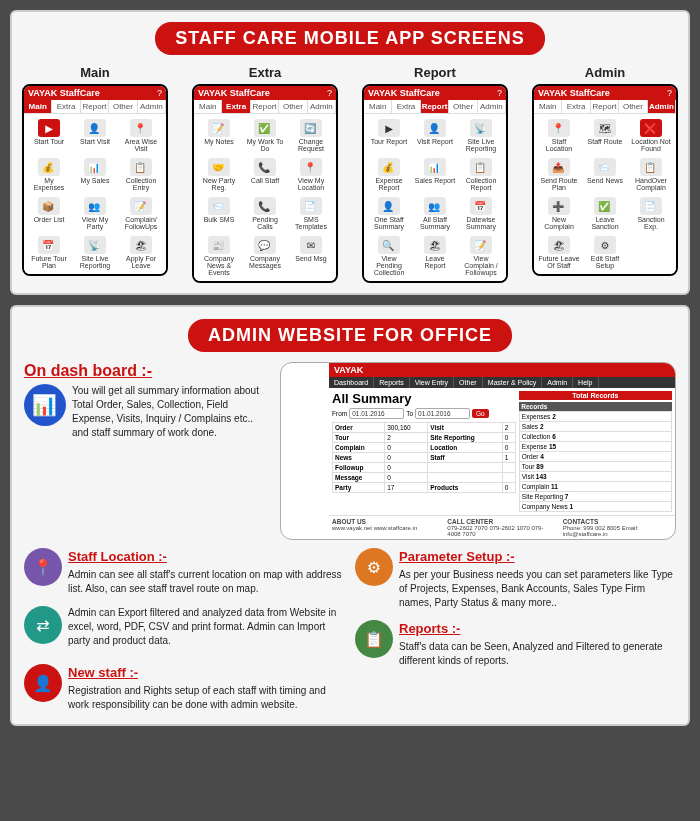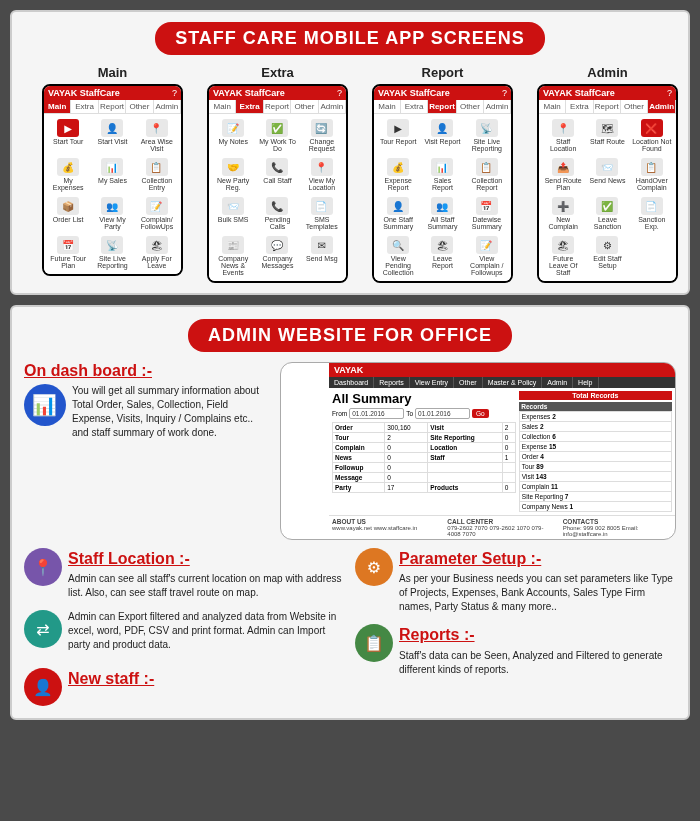--- a/index.html
+++ b/index.html
@@ -32,21 +32,20 @@
       padding: 6px 20px;
       border-radius: 16px;
       margin: 0 auto 10px auto;
       display: table;
       letter-spacing: 1px;
     }
     .phones-row {
       display: flex;
       justify-content: space-between;
       gap: 24px;
-      margin-left: 20px;
     }
     .phone-group {
       flex: 1;
       display: flex;
       flex-direction: column;
       align-items: center;
     }
     .phone-label {
       font-size: 13px;
       font-weight: bold;
@@ -158,21 +157,21 @@
       flex-shrink: 0;
       font-size: 16px;
       color: white;
     }
     .blue-circle { background: #2255cc; }
     .purple-circle { background: #7755aa; }
     .teal-circle { background: #229988; }
     .orange-circle { background: #dd7722; }
     .green-circle { background: #448844; }
     .info-text { flex: 1; font-size: 10px; color: #222; line-height: 1.4; }
-    .info-heading { color: #cc1111; font-weight: bold; text-decoration: underline; font-size: 16px; margin-bottom: 2px; display: block; }
+    .info-heading { color: #cc1111; font-weight: bold; text-decoration: underline; font-size: 13px; margin-bottom: 2px; display: block; }
     .dashboard-block {
       border: 1.5px solid #aaa;
       border-radius: 12px;
       background: white;
       font-size: 7.5px;
       overflow: hidden;
       padding-left: 48px;
     }
     .dashboard-header {
       background: #cc1111;
@@ -701,20 +700,21 @@
             <span>Admin can Export filtered and analyzed data from Website in excel, word, PDF, CSV and print format. Admin can Import party and product data.</span>
           </div>
         </div>
 
         <div class="new-staff-block info-block">
           <div>
             <div class="info-icon-circle" style="background:#cc1111;">👤</div>
           </div>
           <div class="info-text">
             <span class="info-heading">New staff :-</span>
+            <span>Registration and Rights setup of each staff with timing and work responsibility can be done with admin website.</span>
           </div>
         </div>
 
       </div>
 
       <div class="right-col">
 
         <div class="info-block">
           <div>
             <div class="info-icon-circle orange-circle">⚙</div>

